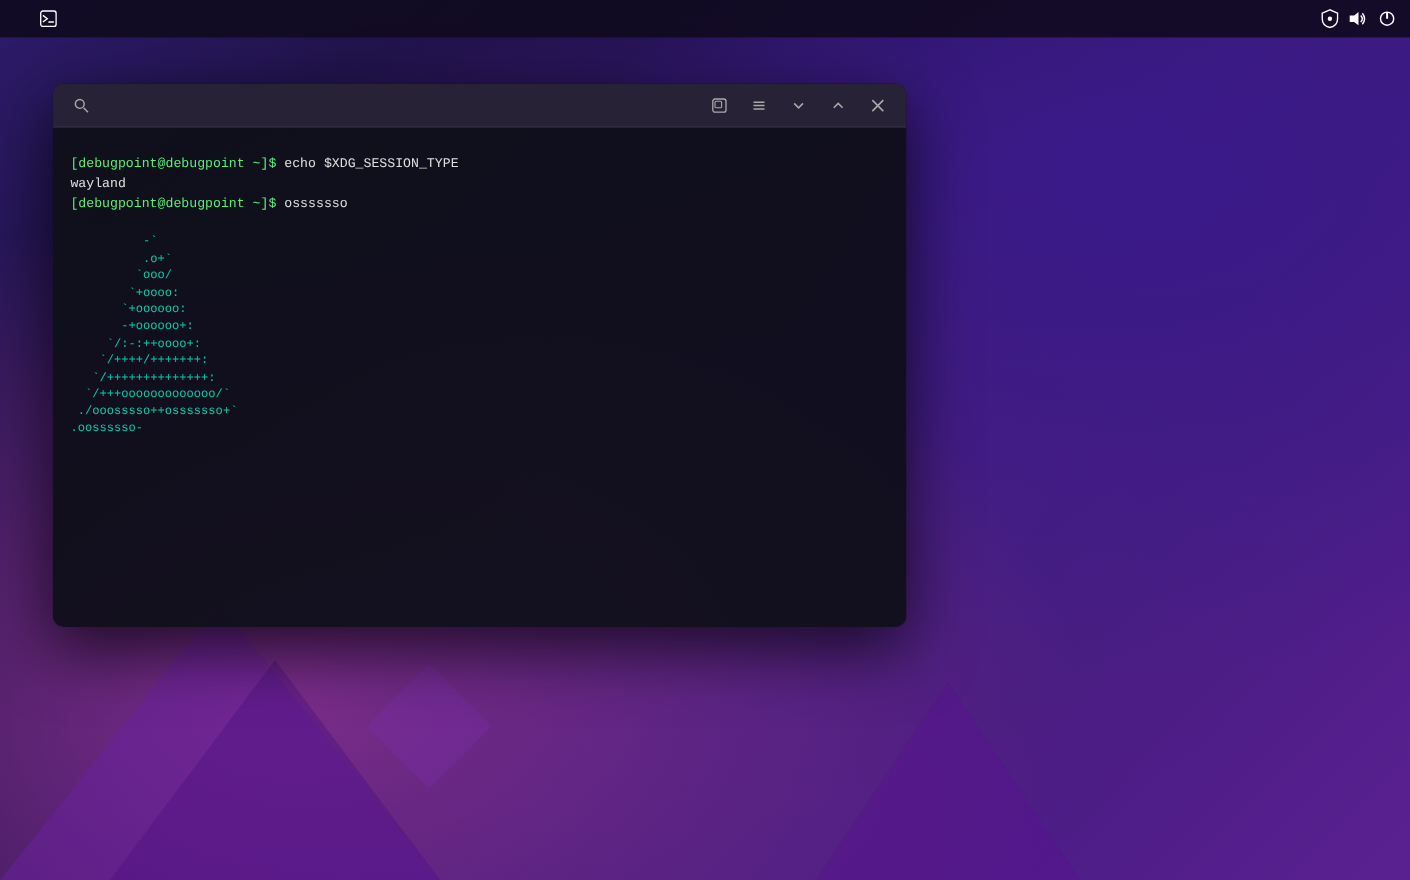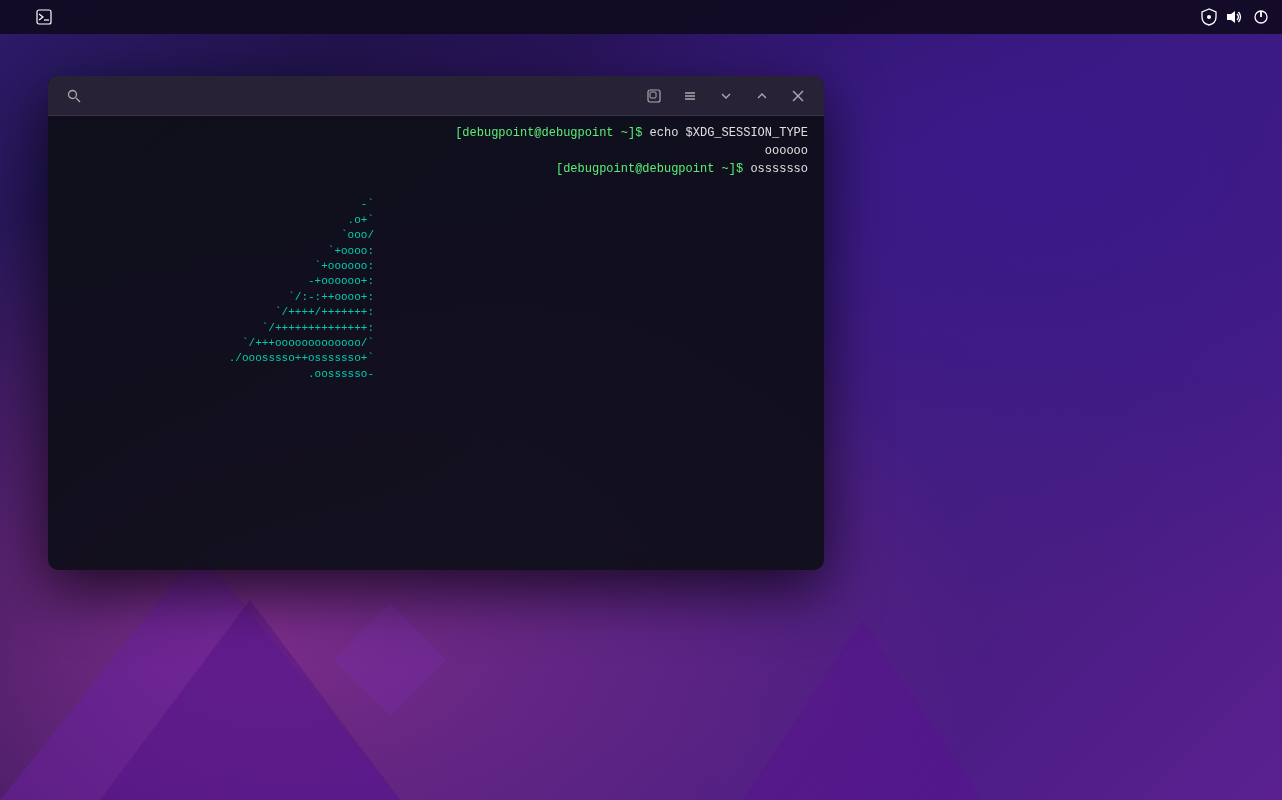--- a/index.html
+++ b/index.html
@@ -161,29 +161,28 @@
       display: flex;
       align-items: center;
       justify-content: center;
       border-radius: 6px;
       cursor: pointer;
       color: #aaa;
       font-size: 13px;
     }
 
     .terminal-content {
-      padding: 8px 16px;
+      padding: 24px 16px;
       font-family: 'Courier New', Courier, monospace;
       font-size: 12.5px;
       line-height: 1.5;
       color: #e0e0e0;
       height: calc(100% - 40px);
       overflow: hidden;
       display: flex;
-      text-align: right;
     }
 
     
     .prompt-green { color: #5af078; }
     .cmd-text { color: #e0e0e0; }
     .output-text { color: #e0e0e0; }
   </style>
 </head>
 <body>
 
@@ -272,21 +271,21 @@
       </div>
     </div>
   </div>
   <div class="terminal-content">
     <div style="width:100%; font-family:'Courier New',monospace; font-size:12px; line-height:1.5;">
 
       <div>
         <span class="prompt-green">[debugpoint@debugpoint ~]$</span>
         <span class="cmd-text"> echo $XDG_SESSION_TYPE</span>
       </div>
-      <div class="output-text">oooooo</div>
+      <div class="output-text">wayland</div>
       <div>
         <span class="prompt-green">[debugpoint@debugpoint ~]$</span>
         <span class="cmd-text"> osssssso</span>
       </div>
 
       <div style="display:flex; margin-top:4px;">
 
         <div style="width:310px; flex-shrink:0; color:#00ccaa; font-size:11px; line-height:1.4; white-space:pre; font-family:'Courier New',monospace;">
           -`
           .o+`

